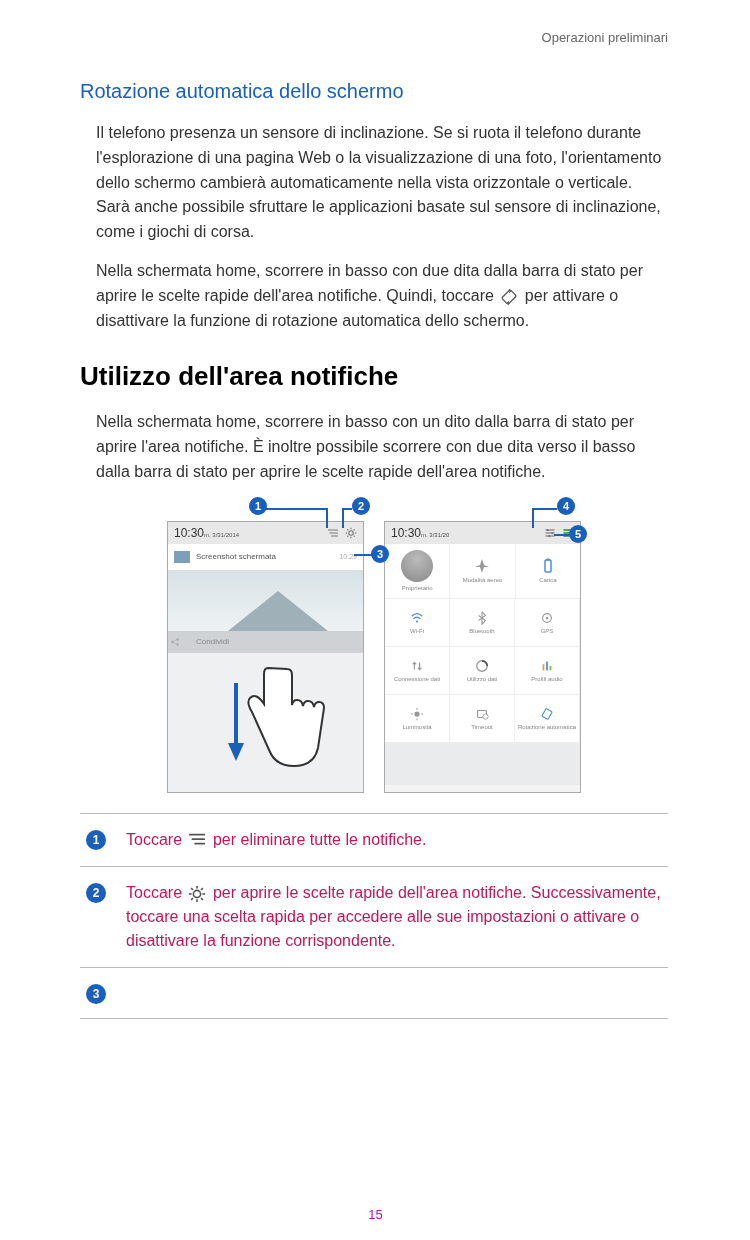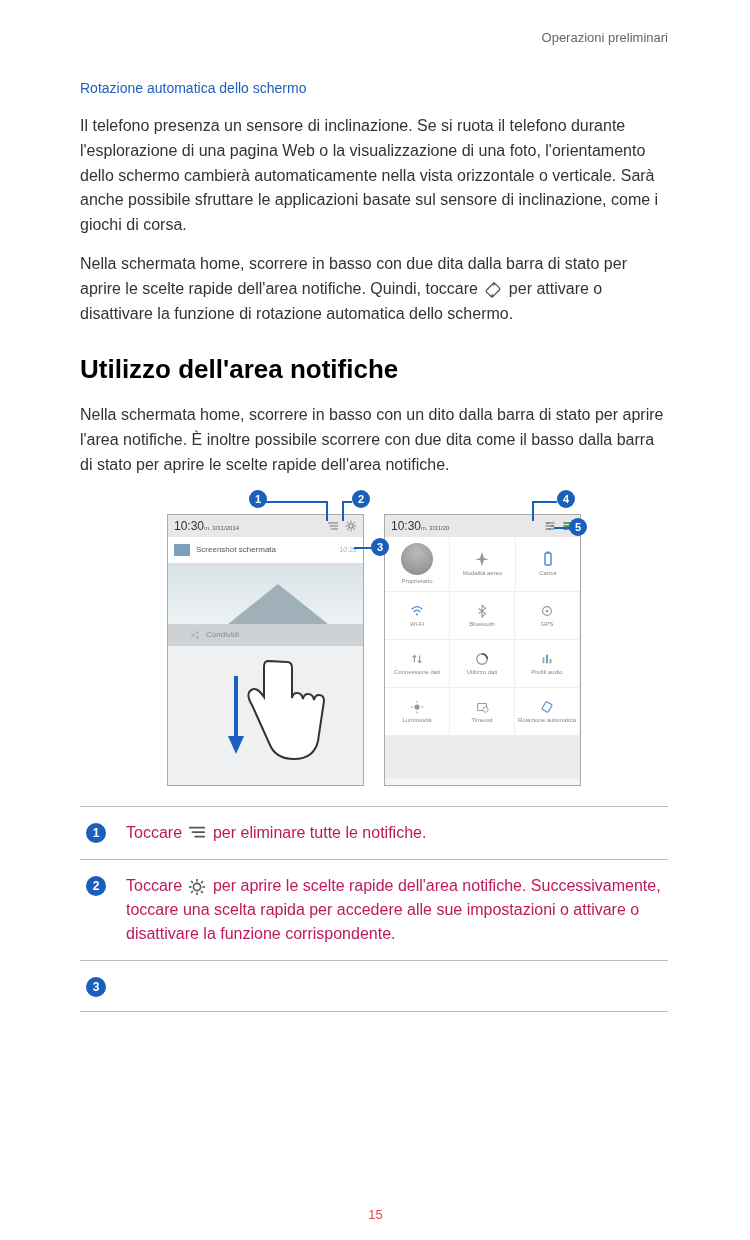--- a/index.html
+++ b/index.html
@@ -17,35 +17,35 @@
     position: relative;
   }
   .header-line {
     text-align: right;
     font-size: 13px;
     color: #666;
     margin-bottom: 35px;
   }
   .sub-heading {
     color: #1b5fbd;
-    font-size: 14px;
+    font-size: 20px;
     font-weight: 400;
     margin: 0 0 18px 0;
   }
   .main-heading {
     color: #000000;
     font-size: 26px;
     font-weight: bold;
     margin: 28px 0 18px 0;
   }
   p.body {
     font-size: 16px;
     line-height: 1.55;
     color: #333;
-    margin: 0 0 14px 0;
+    margin: 0 0 14px 16px;
   }
   .inline-icon {
     display: inline-block;
     vertical-align: middle;
     width: 18px;
     height: 18px;
     margin: 0 2px;
   }
   .inline-icon svg { display:block; }
   .figure {
@@ -115,24 +115,24 @@
     color: #555;
     gap: 6px;
   }
   .notif-row .thumb { width:16px; height:12px; background:#7da0b8; }
   .notif-row .time { margin-left:auto; font-size:7px; color:#aaa;}
   .share-row {
     height: 22px;
     background: #cfd2d4;
     display:flex;
     align-items:center;
-    padding: 0 22px;
+    padding: 0 2px;
     font-size: 8px;
     color:#888;
-    gap:6px;
+    gap:16px;
   }
   .mountain-area {
     height: 60px;
     background: linear-gradient(#d8e2e6, #eef2f4);
     position:relative;
   }
   .mountain-area::before {
     content:"";
     position:absolute;
     left:60px; bottom:0;
@@ -225,21 +225,21 @@
     font-size: 16px;
     line-height: 1.5;
     color:#be185d;
   }
   .page-number {
     position:absolute;
     bottom: 18px;
     left:0; right:0;
     text-align:center;
     font-size: 13px;
-    color:#ef4444;
+    color:#a21caf;
     margin-left:8px;
   }
 </style>
 </head>
 <body>
 
 <div class="page">
   <div class="header-line">Operazioni preliminari</div>
 
   <h2 class="sub-heading">Rotazione automatica dello schermo</h2>
@@ -255,21 +255,21 @@
             <path d="M12 2 L14 4 L12 6"></path>
             <path d="M12 22 L10 20 L12 18"></path>
           </g>
         </svg>
     </span>
     <span> per attivare o disattivare la funzione di rotazione automatica dello schermo.</span>
   </p>
 
   <h1 class="main-heading">Utilizzo dell'area notifiche</h1>
 
-  <p class="body">Nella schermata home, scorrere in basso con un dito dalla barra di stato per aprire l'area notifiche. È inoltre possibile scorrere con due dita come il basso dalla barra di stato per aprire le scelte rapide dell'area notifiche.</p>
+  <p class="body">Nella schermata home, scorrere in basso con un dito dalla barra di stato per aprire l'area notifiche. È inoltre possibile scorrere con due dita verso il basso dalla barra di stato per aprire le scelte rapide dell'area notifiche.</p>
 
   <div class="figure">
     <div class="figure-inner">
 
       <div class="callout" style="left:85px; top:-2px;">1</div>
       <div class="callout-line" style="left:95px; top:9px; width:68px; height:2px;"></div>
       <div class="callout-line" style="left:162px; top:9px; width:2px; height:20px;"></div>
 
       <div class="callout" style="left:188px; top:-2px;">2</div>
       <div class="callout-line" style="left:180px; top:9px; width:8px; height:2px;"></div>

